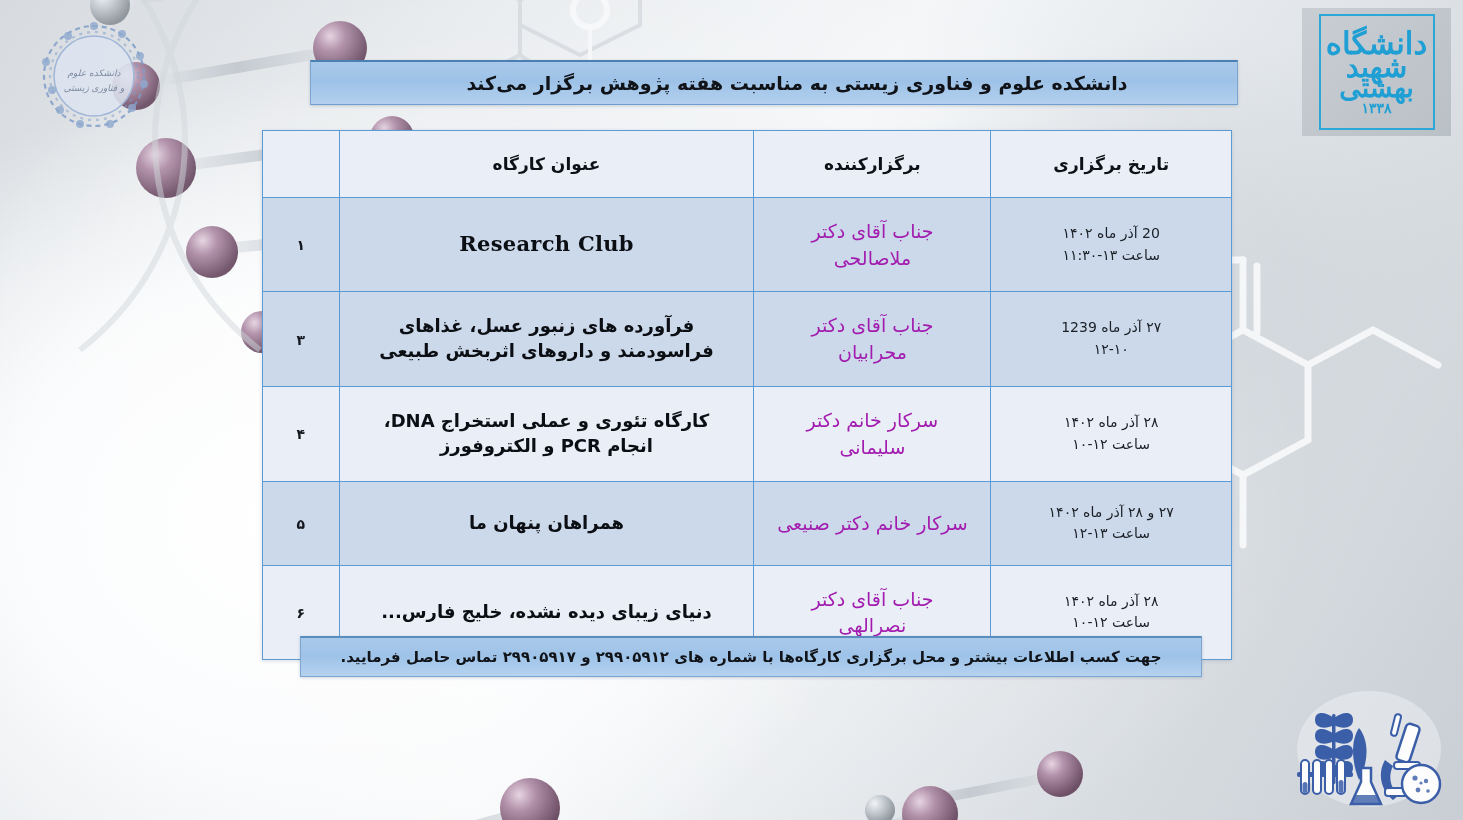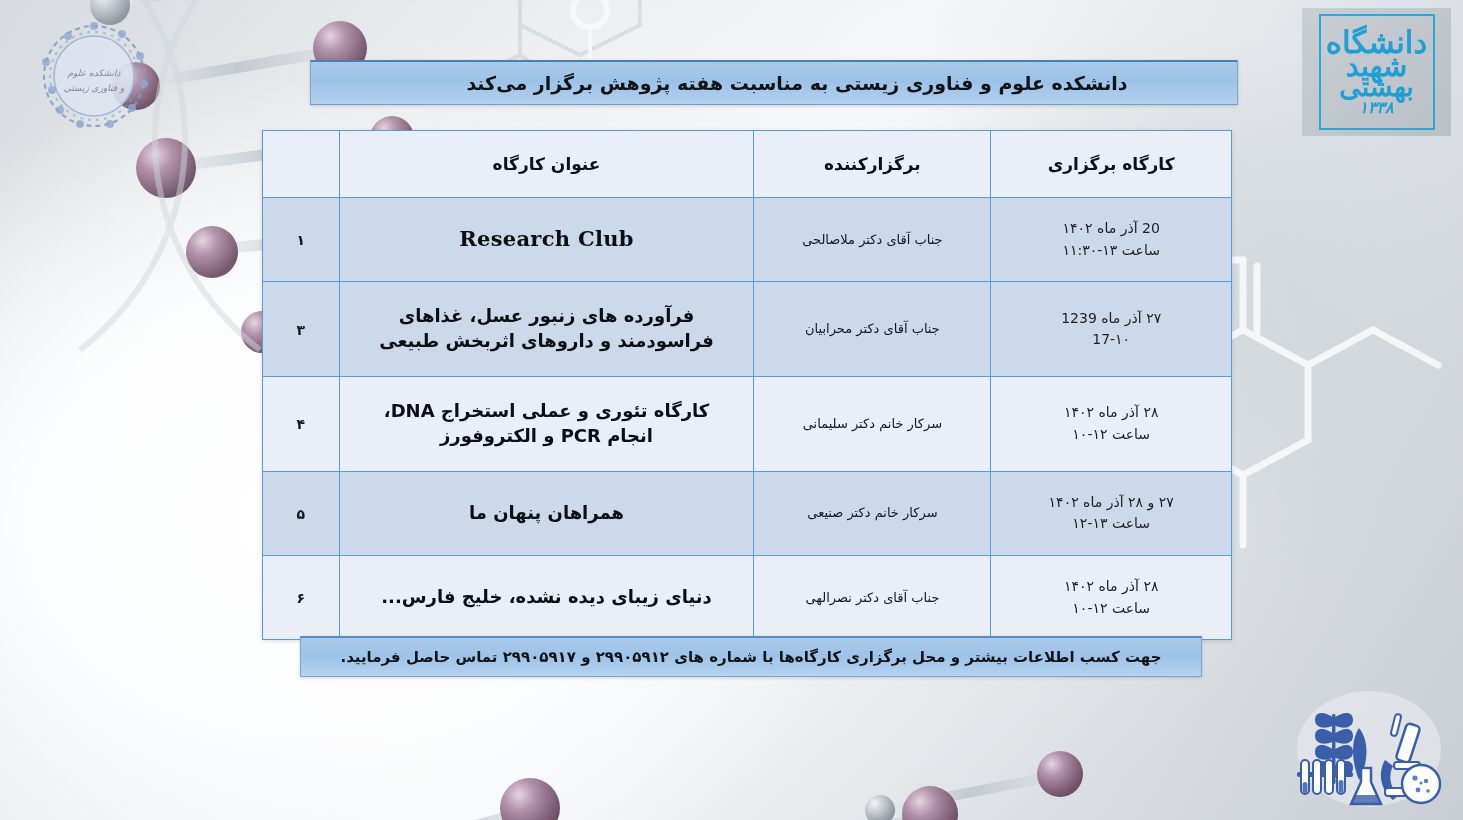--- a/index.html
+++ b/index.html
@@ -42,21 +42,21 @@
     width:112px;height:112px;border:2px solid #2ba8d8;position:relative;
     display:flex;align-items:center;justify-content:center;overflow:hidden;
   }
   .sbu-cal{
     color:#1f9fd4;font-family:"DejaVu Serif","Liberation Serif",serif;
     font-weight:700;text-align:center;line-height:.92;
   }
   .sbu-l1{font-size:31px;letter-spacing:-2px;}
   .sbu-l2{font-size:29px;letter-spacing:-2px;margin-top:-4px;}
   .sbu-l3{font-size:27px;letter-spacing:-2px;margin-top:-4px;}
-  .sbu-year{font-size:16px;letter-spacing:1px;margin-top:1px;font-style:italic;}
+  .sbu-year{font-size:14px;letter-spacing:1px;margin-top:1px;}
   .biotech{position:absolute;right:14px;bottom:6px;width:160px;height:130px;}
 
   
   .title-banner{
     position:absolute;left:310px;top:60px;width:880px;height:42px;
     background:linear-gradient(180deg,#a9c9ea 0%,#9dc2e7 45%,#b3d0ee 100%);
     border-top:2px solid #4a80b4;border-bottom:1px solid #6e9fcf;
     border-left:1px solid #7ba6d2;border-right:1px solid #7ba6d2;
     display:flex;align-items:center;justify-content:center;
     box-shadow:0 1px 3px rgba(90,110,135,.28);
@@ -88,21 +88,21 @@
   tbody tr.light td{background:#e9eef7;}
 
   .cell-num{font-size:14px;color:#14181e;font-weight:600;}
   .cell-title{
     font-size:18px;font-weight:700;color:#0b0e13;line-height:1.38;
     padding:8px 12px;display:block;
   }
   .cell-title.latin{
     font-family:"DejaVu Serif","Liberation Serif",serif;font-size:21px;letter-spacing:.3px;
   }
-  .cell-host{font-size:13px;color:#0f172a;padding:6px 8px;display:block;line-height:1.4;}
+  .cell-host{font-size:19px;color:#a21caf;padding:6px 8px;display:block;line-height:1.4;}
   .cell-date{font-size:14px;color:#1a1f26;padding:6px 8px;display:block;line-height:1.55;}
   .cell-date .l2{display:block;}
 
   
   .foot-banner{
     position:absolute;left:300px;top:636px;width:900px;height:38px;
     background:linear-gradient(180deg,#a9c9ea 0%,#9ec3e8 48%,#b6d2ef 100%);
     border:1px solid #7ba6d2;border-top:2px solid #5a8cbd;
     display:flex;align-items:center;justify-content:center;
     box-shadow:0 1px 3px rgba(90,110,135,.26);
@@ -262,21 +262,21 @@
 </div>
 
 <div class="title-banner">
   <span>دانشکده علوم و فناوری زیستی به مناسبت هفته پژوهش برگزار می‌کند</span>
 </div>
 
 <table class="wk-table">
   <thead>
     <tr>
       <th class="c-date">
-        <span>کارگاه برگزاری</span>
+        <span>تاریخ برگزاری</span>
       </th>
       <th class="c-host">
         <span>برگزارکننده</span>
       </th>
       <th class="c-title">
         <span>عنوان کارگاه</span>
       </th>
       <th class="c-num">
         <span></span>
       </th>
@@ -290,21 +290,21 @@
         <td class="c-host">
           <span class="cell-host">جناب آقای دکتر ملاصالحی</span>
         </td>
         <td class="c-title">
           <span class="cell-title latin">Research Club</span>
         </td>
         <td class="c-num"><span class="cell-num">۱</span></td>
       </tr>
       <tr class="dark">
         <td class="c-date">
-          <span class="cell-date"><span>۲۷ آذر ماه 1239</span><span class="l2">17-۱۰</span></span>
+          <span class="cell-date"><span>۲۷ آذر ماه 1239</span><span class="l2">۱۲-۱۰</span></span>
         </td>
         <td class="c-host">
           <span class="cell-host">جناب آقای دکتر محرابیان</span>
         </td>
         <td class="c-title">
           <span class="cell-title">فرآورده های زنبور عسل، غذاهای فراسودمند و داروهای اثربخش طبیعی</span>
         </td>
         <td class="c-num"><span class="cell-num">۳</span></td>
       </tr>
       <tr class="light">

